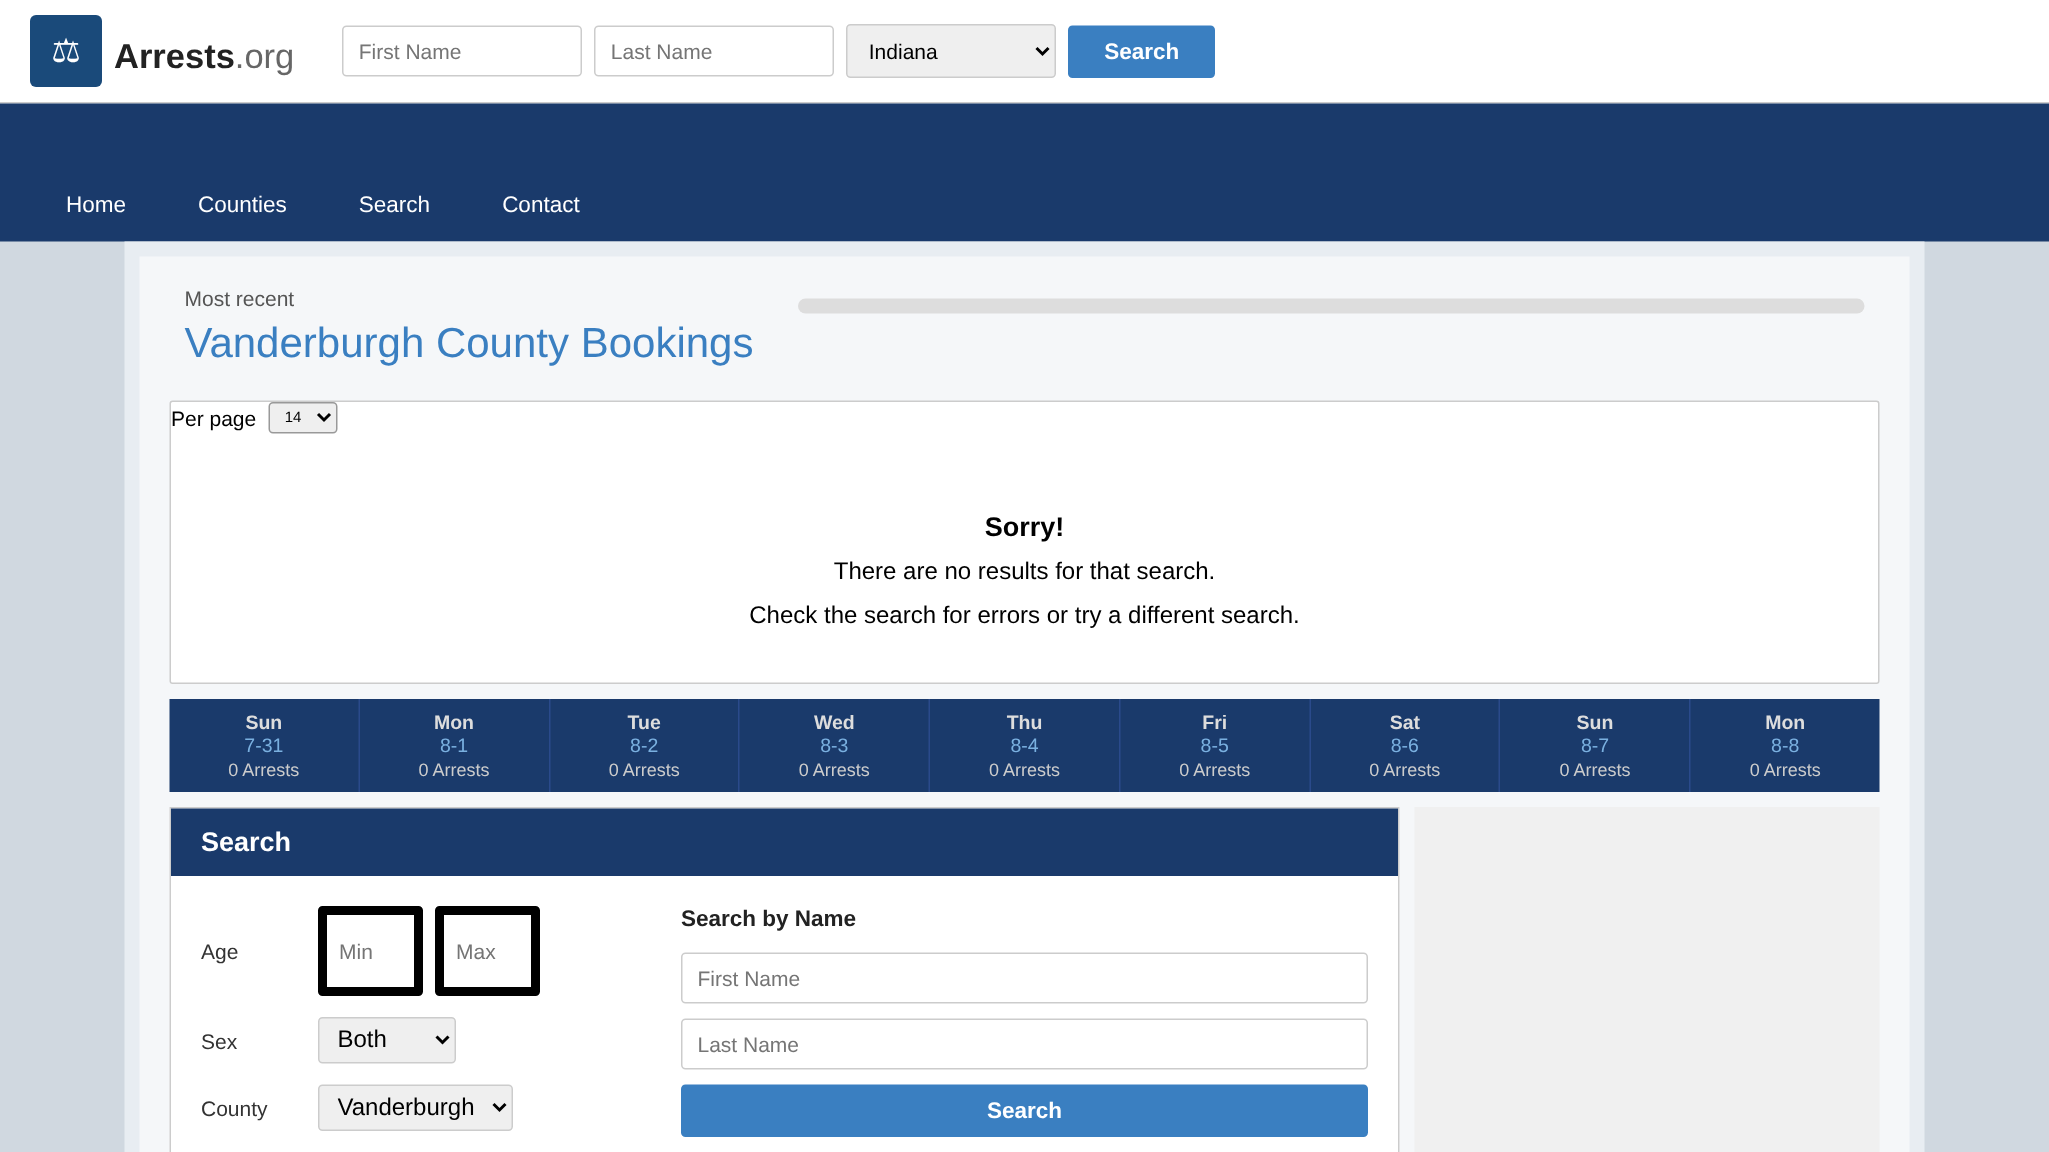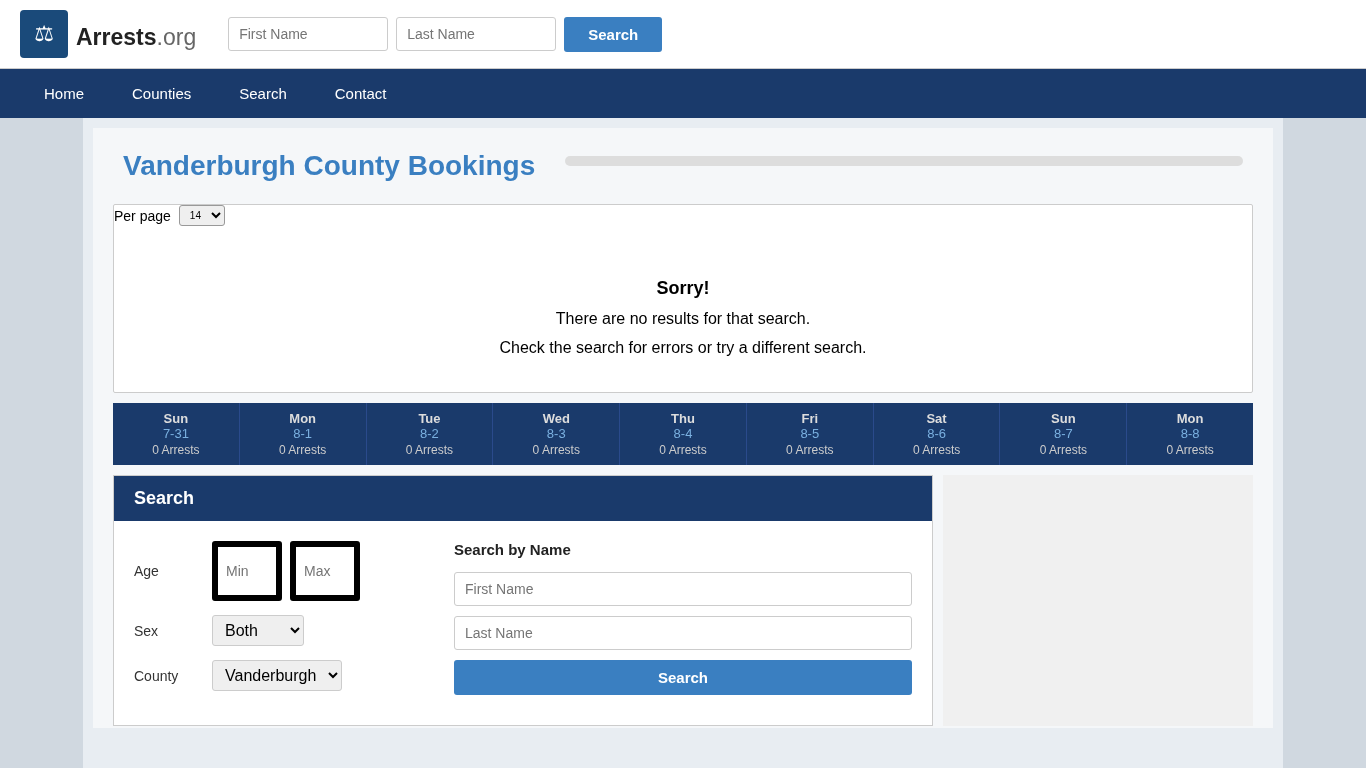--- a/index.html
+++ b/index.html
@@ -79,20 +79,21 @@
       display: flex;
       align-items: stretch;
     }
     .nav-item {
       color: #fff;
       padding: 16px 24px;
       font-size: 15px;
       cursor: pointer;
       text-decoration: none;
       display: block;
+      margin-top: 43px;
     }
     
     #main {
       max-width: 1200px;
       margin: 0 auto;
       background: #e8edf2;
       min-height: 650px;
       padding: 10px;
     }
     #content-wrapper {
@@ -111,21 +112,21 @@
       min-width: 200px;
     }
     #most-recent-label {
       font-size: 14px;
       color: #555;
       margin-bottom: 4px;
     }
     #county-title {
       font-size: 28px;
       color: #3a7fc1;
-      font-weight: bold;
+      font-weight: normal;
       line-height: 1.3;
     }
     #scrollbar-area {
       flex: 1;
       padding-top: 4px;
     }
     #scrollbar-track {
       width: 100%;
       height: 10px;
       background: #ddd;
@@ -292,36 +293,42 @@
 <div id="header">
   <div id="logo-area">
     <div id="logo-icon">⚖</div>
     <div id="logo-text">
       <span style="color:#222;font-weight:bold;">Arrests</span><span>.org</span>
     </div>
   </div>
   <div id="header-inputs">
     <input type="text" placeholder="First Name" style="">
     <input type="text" placeholder="Last Name" style="">
+    <select>
+      <option>Indiana</option>
+      <option>Alabama</option>
+      <option>California</option>
+    </select>
     <button id="search-button-header">Search</button>
   </div>
 </div>
 
 <div id="nav">
   <a class="nav-item">Home</a>
   <a class="nav-item">Counties</a>
   <a class="nav-item">Search</a>
   <a class="nav-item">Contact</a>
 </div>
 
 <div id="main">
   <div id="content-wrapper">
 
     <div id="most-recent">
       <div id="most-recent-text">
+        <div id="most-recent-label">Most recent</div>
         <div id="county-title">Vanderburgh County Bookings</div>
       </div>
       <div id="scrollbar-area">
         <div id="scrollbar-track"></div>
       </div>
     </div>
 
     <div id="results-area">
       <div id="per-page-row">
         <span>Per page</span>

